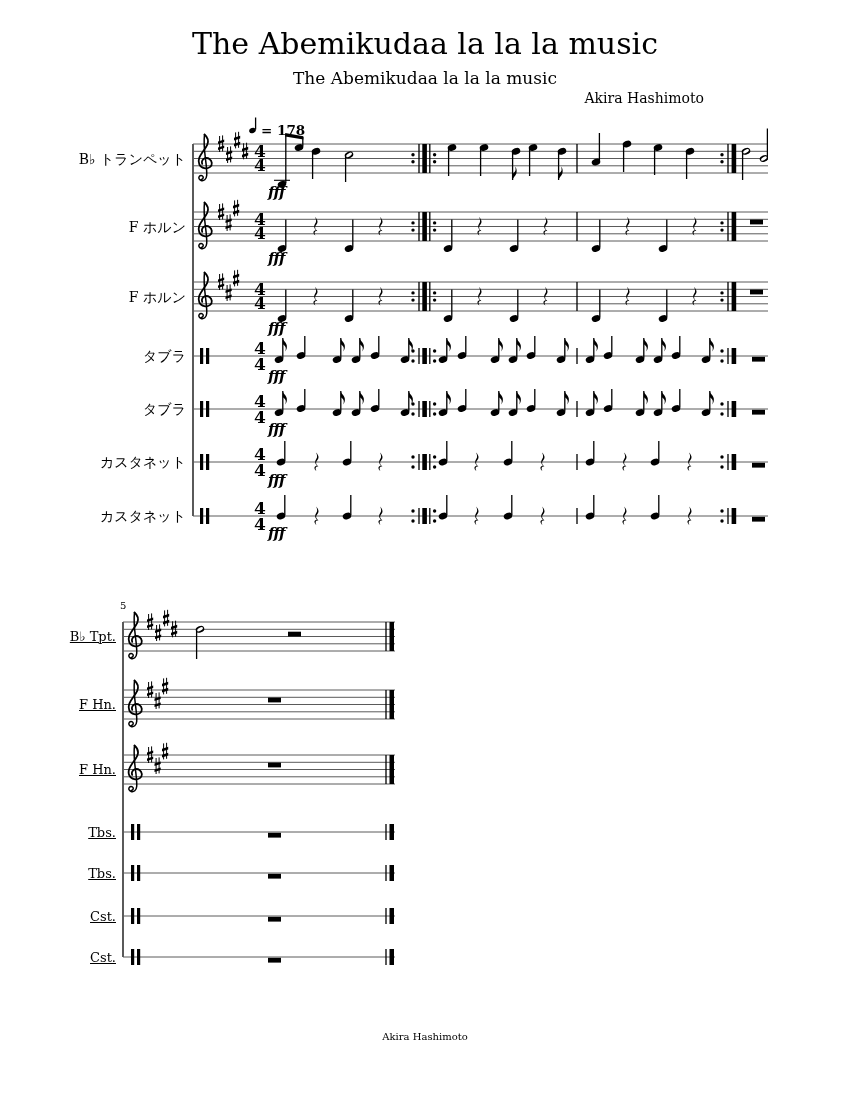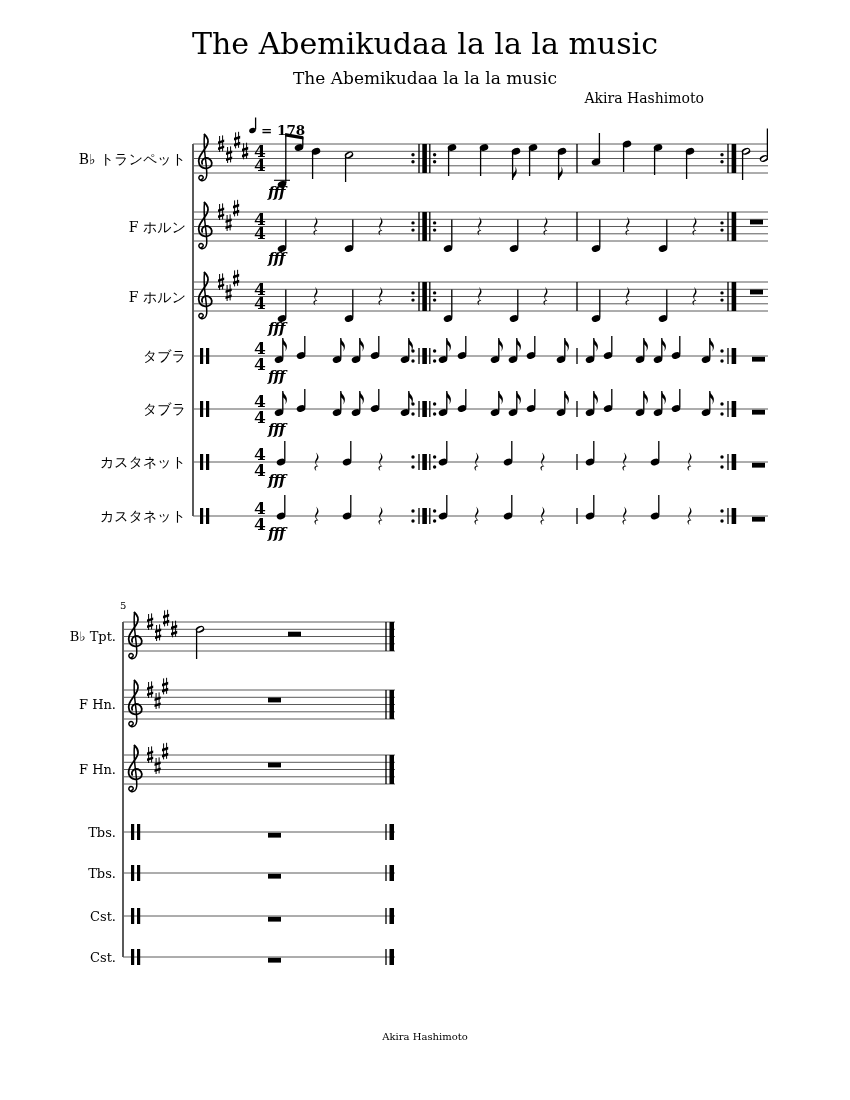--- a/index.html
+++ b/index.html
@@ -4,21 +4,21 @@
 <style>
   html,body{margin:0;padding:0;background:#fff;}
   .page{position:relative;width:768px;height:1100px;background:#fff;overflow:hidden;
         font-family:"DejaVu Serif", serif;color:#000;}
   .title{position:absolute;top:28px;left:0;width:850px;text-align:center;
          font-size:30px;line-height:1.05;}
   .subtitle{position:absolute;top:68px;left:0;width:850px;text-align:center;font-size:17px;}
   .composer{position:absolute;top:90px;right:64px;font-size:14px;}
   .footer{position:absolute;top:1031px;left:0;width:850px;text-align:center;font-size:10px;}
   .lbl{position:absolute;left:0;width:186px;text-align:right;font-size:14px;line-height:18px;}
-  .lbl2{position:absolute;left:0;width:116px;text-align:right;font-size:13px;line-height:18px;}
+  .lbl2{position:absolute;left:0;width:116px;text-align:right;font-size:13px;line-height:18px;text-decoration:underline;}
   svg.score{position:absolute;left:0;top:0;}
   .sl{stroke:#5a5a5a;stroke-width:1;}
   .bl{stroke:#000;stroke-width:1.3;}
   .st{stroke:#000;stroke-width:1.3;}
   .lg{stroke:#000;stroke-width:1.1;}
   .blk{fill:#000;}
   .ts{font-family:"DejaVu Serif",serif;font-size:17px;font-weight:bold;text-anchor:middle;fill:#000;}
   .dyn{font-family:"DejaVu Serif",serif;font-size:15px;font-weight:bold;font-style:italic;
        letter-spacing:-1px;fill:#000;}
   .tmp{font-family:"DejaVu Serif",serif;font-size:13.5px;font-weight:bold;fill:#000;}

